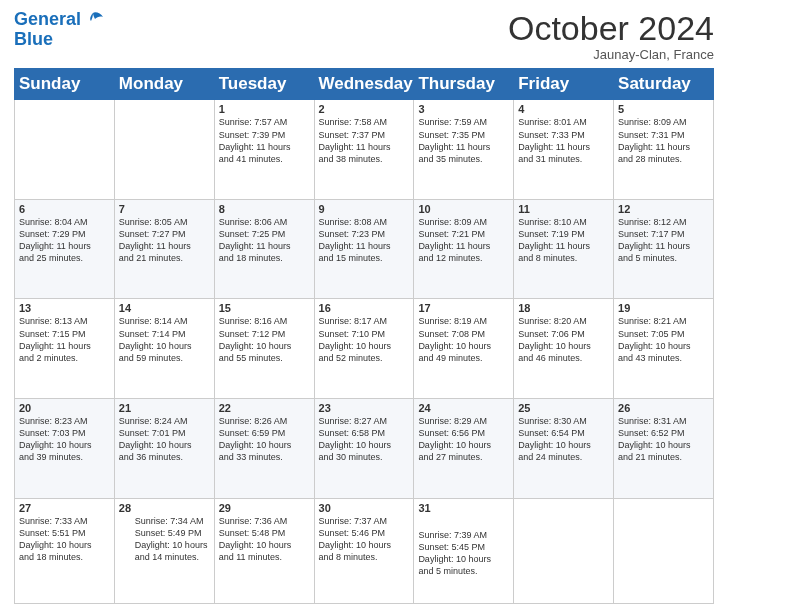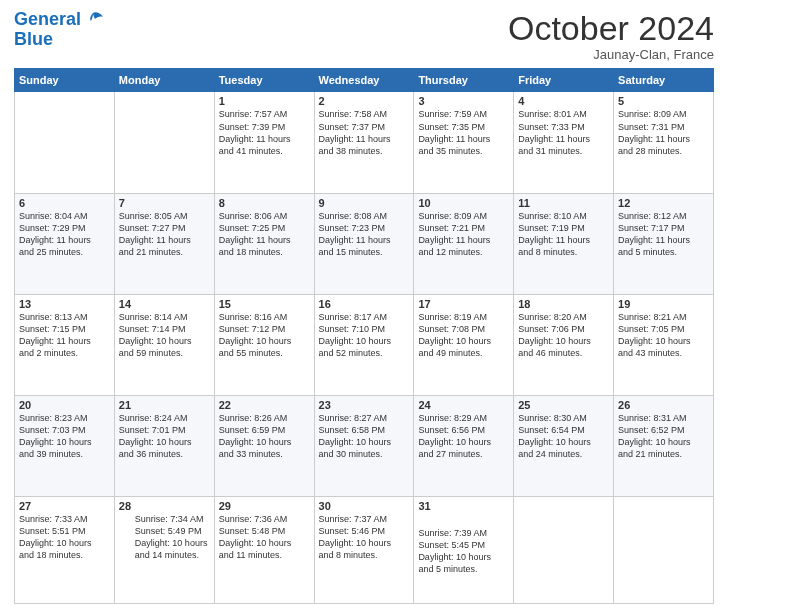--- a/index.html
+++ b/index.html
@@ -50,21 +50,21 @@
     }
     .calendar-table {
       width: 100%;
       border-collapse: collapse;
       flex: 1;
       table-layout: fixed;
     }
     .calendar-table th {
       background: #2b6cb0;
       color: #fff;
-      font-size: 11px;
+      font-size: 17px;
       font-weight: bold;
       padding: 5px 4px;
       text-align: left;
       border: 1px solid #2b6cb0;
     }
     .calendar-table td {
       border: 1px solid #ccc;
       vertical-align: top;
       padding: 3px 4px;
       font-size: 9.5px;

